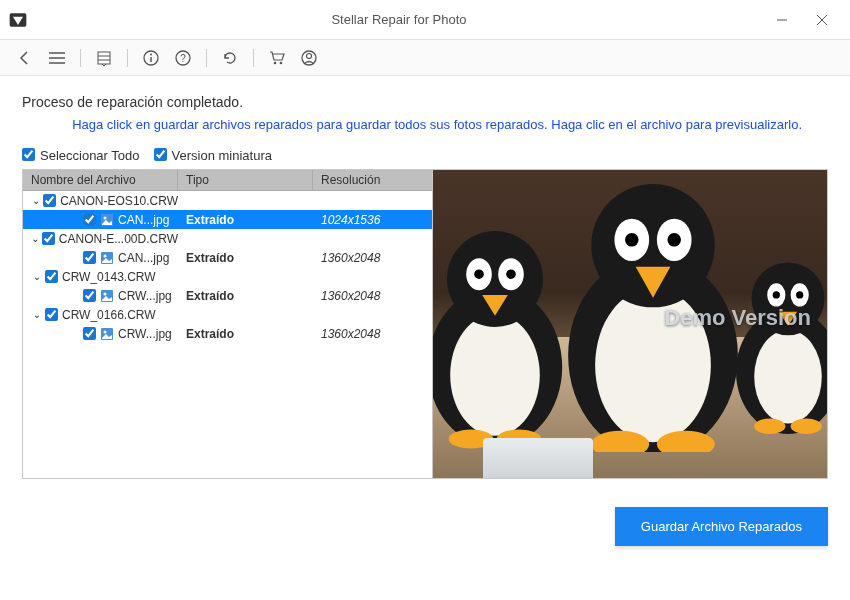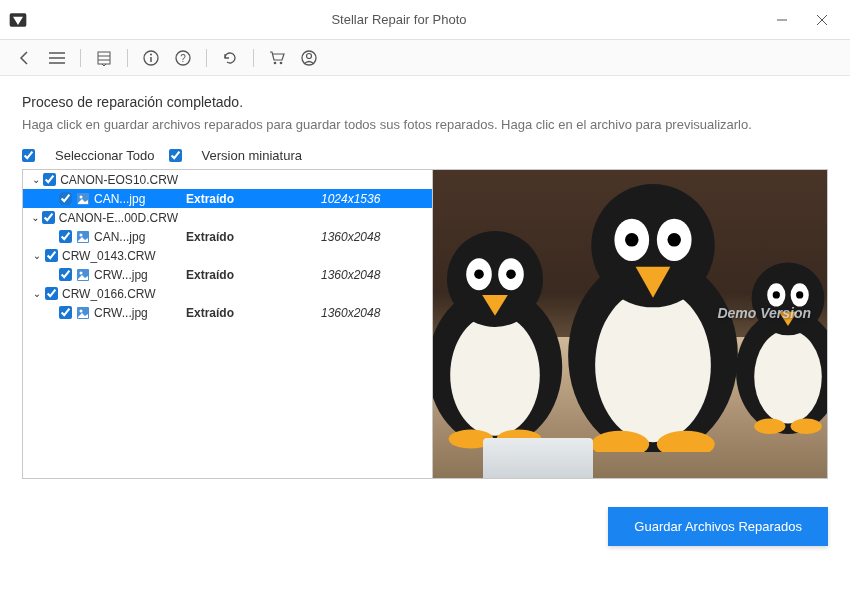--- a/index.html
+++ b/index.html
@@ -9,24 +9,24 @@
     .app-icon { width: 20px; height: 20px; margin-right: 8px; }
     .titlebar-title { flex: 1; text-align: center; font-size: 13px; color: #555; }
     .titlebar-btn { width: 40px; height: 32px; display: flex; align-items: center; justify-content: center; cursor: pointer; color: #555; font-size: 14px; }
     
     .toolbar { height: 36px; display: flex; align-items: center; padding: 0 12px; background: #fafafa; border-bottom: 1px solid #e5e5e5; gap: 6px; }
     .toolbar .tb-btn { width: 26px; height: 26px; display: flex; align-items: center; justify-content: center; color: #555; cursor: pointer; }
     .toolbar .sep { width: 1px; height: 18px; background: #ccc; margin: 0 4px; }
     
     .content { padding: 18px 22px 12px 22px; }
     .heading { font-size: 14px; color: #333; margin-bottom: 6px; }
-    .subheading { font-size: 13px; color: #737373; line-height: 1.4; margin-bottom: 14px; max-width: 780px; }
+    .subheading { font-size: 13px; color: #1d4ed8; line-height: 1.4; margin-bottom: 14px; max-width: 780px; text-align: right; }
     
     .options { display: flex; align-items: center; gap: 14px; margin-bottom: 6px; }
-    .options label { display: flex; align-items: center; gap: 20px; font-size: 13px; cursor: pointer; }
+    .options label { display: flex; align-items: flex-start; gap: 5px; font-size: 13px; cursor: pointer; }
     .options input[type=checkbox] { width: 13px; height: 13px; accent-color: #1976d2; }
     
     .split { display: flex; border: 1px solid #c8c8c8; height: 310px; }
     .left { width: 410px; border-right: 1px solid #c8c8c8; display: flex; flex-direction: column; }
     .right { flex: 1; position: relative; background: #222; overflow: hidden; }
     
     .cols { display: flex; background: #bfbfbf; border-bottom: 1px solid #aaa; font-size: 12px; }
     .cols div { padding: 3px 8px; border-right: 1px solid #aaa; }
     .col-name { width: 155px; }
     .col-type { width: 135px; }
@@ -34,30 +34,30 @@
     
     .tree { flex: 1; overflow: auto; background: #fff; }
     .row { display: flex; align-items: center; height: 19px; font-size: 12px; white-space: nowrap; }
     .row .c1 { width: 155px; display: flex; align-items: center; overflow: hidden; }
     .row .c2 { width: 135px; padding-left: 8px; font-weight: bold; }
     .row .c3 { flex: 1; padding-left: 8px; font-style: italic; }
     .chev { width: 12px; display: inline-flex; justify-content: center; color: #333; font-size: 10px; }
     .cb { width: 13px; height: 13px; accent-color: #1976d2; margin: 0 4px 0 2px; flex-shrink: 0; }
     .ficon { width: 14px; height: 14px; margin-right: 4px; display: inline-flex; align-items: center; justify-content: center; flex-shrink: 0; }
     .row.parent .c1 { padding-left: 8px; }
-    .row.child .c1 { padding-left: 34px; }
+    .row.child .c1 { padding-left: 58px; }
     .row.selected { background: #0a84ff; color: #fff; }
     
     .preview-scene { position: absolute; inset: 0; background: linear-gradient(180deg, #4a3428 0%, #3a2a20 40%, #8a7050 70%, #b09878 100%); }
     .table-surface { position: absolute; bottom: 0; left: 0; right: 0; height: 46%; background: linear-gradient(180deg, #cfb898 0%, #a88e70 60%, #8c7456 100%); }
     .penguin { position: absolute; }
     .p1 { left: -18px; bottom: 28px; width: 160px; height: 230px; }
     .p2 { left: 120px; bottom: 26px; width: 200px; height: 270px; }
     .p3 { left: 290px; bottom: 40px; width: 130px; height: 190px; }
-    .watermark { position: absolute; right: 16px; top: 135px; color: #cfd6dc; font-size: 14px; font-weight: 600; opacity: 0.85; text-shadow: 0 1px 3px rgba(0,0,0,0.6); font-style: italic; }
+    .watermark { position: absolute; right: 16px; top: 135px; color: #cfd6dc; font-size: 22px; font-weight: 600; opacity: 0.85; text-shadow: 0 1px 3px rgba(0,0,0,0.6); }
     .monitor { position: absolute; left: 50px; bottom: 0; width: 110px; height: 40px; background: linear-gradient(180deg, #e8ecef, #cfd4d8); border-radius: 4px 4px 0 0; }
     
     .footer { display: flex; justify-content: flex-end; padding: 16px 22px; }
     .save-btn { background: #1a84f0; color: #fff; border: none; padding: 12px 26px; font-size: 13px; cursor: pointer; box-shadow: 0 2px 4px rgba(0,0,0,0.15); }
   </style>
 </head>
 <body>
 
 <div class="titlebar">
   <span class="app-icon">
@@ -151,20 +151,25 @@
     </label>
     <label>
       <input type="checkbox" checked="" style="">
       <span>Version miniatura</span>
     </label>
   </div>
 
   <div class="split">
 
     <div class="left">
+      <div class="cols">
+        <div class="col-name">Nombre del Archivo</div>
+        <div class="col-type">Tipo</div>
+        <div class="col-res">Resolución</div>
+      </div>
       <div class="tree" id="tree">
           <div class="row parent">
             <div class="c1">
               <span class="chev">⌄</span>
               <input type="checkbox" class="cb" checked="" style="">
               <span>CANON-EOS10.CRW</span>
             </div>
             <div class="c2"></div>
             <div class="c3"></div>
           </div>
@@ -298,14 +303,14 @@
           <ellipse cx="64" cy="134" rx="12" ry="6" fill="#f5a623"></ellipse>
         </svg>
         <div class="monitor"></div>
         <div class="watermark">Demo Version</div>
       </div>
     </div>
   </div>
 </div>
 
 <div class="footer">
-  <button class="save-btn">Guardar Archivos Reparados</button>
+  <button class="save-btn">Guardar Archivo Reparados</button>
 </div>
 
 </body></html>

